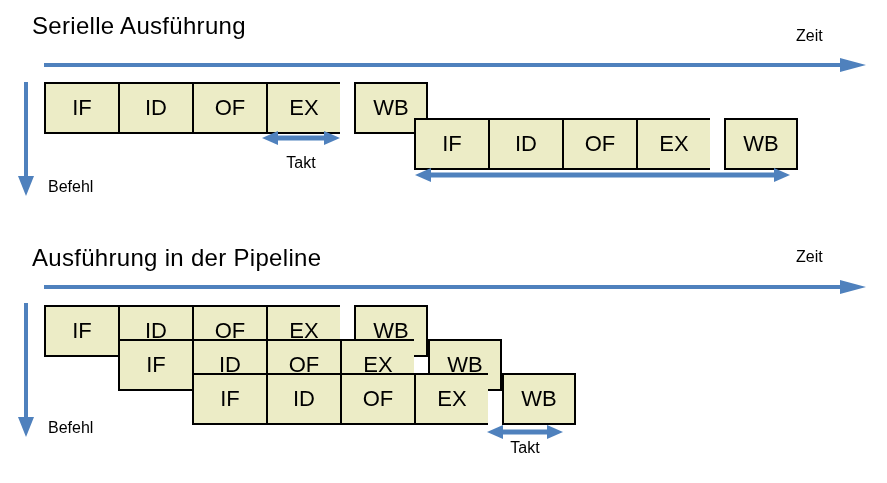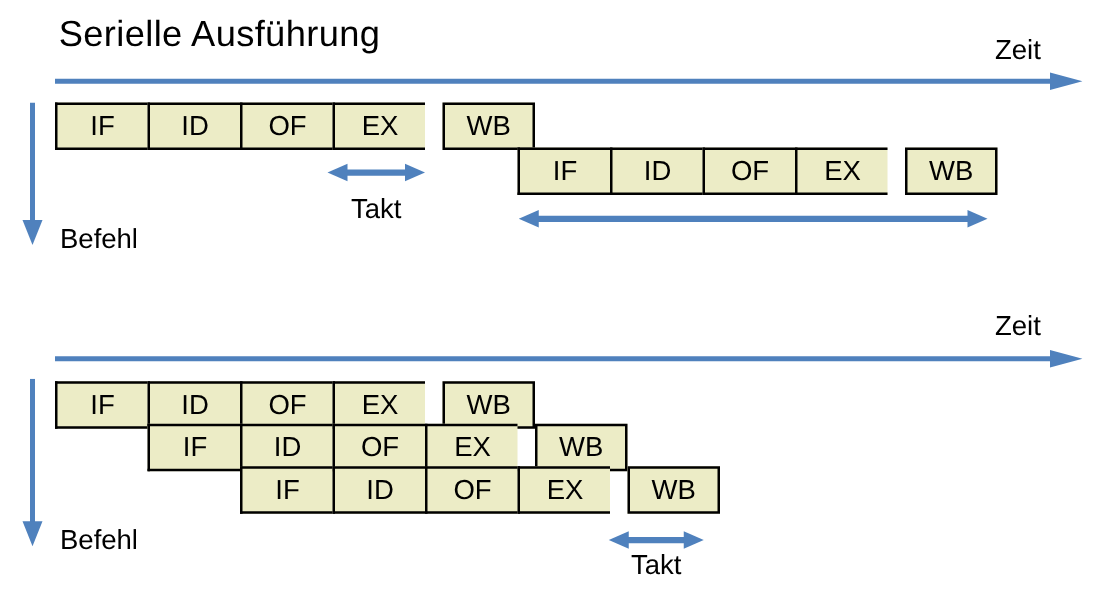--- a/index.html
+++ b/index.html
@@ -14,40 +14,39 @@
     position: relative;
     width: 887px;
     height: 483px;
     background: var(--background);
     font-family: "Liberation Sans", sans-serif;
     color: var(--text);
     overflow: hidden;
   }
   .title {
     position: absolute;
-    font-size: 29px;
+    font-size: 24px;
     line-height: 1.1;
     letter-spacing: 0.3px;
     white-space: nowrap;
-    margin-left: 15px;
   }
   .label {
     position: absolute;
-    font-size: 22px;
+    font-size: 16px;
     line-height: 1.05;
     white-space: nowrap;
   }
   .label.centered { text-align: center; }
   .row {
     position: absolute;
     display: flex;
   }
   .cell {
     width: 74px;
-    height: 38px;
+    height: 52px;
     box-sizing: border-box;
     background: var(--box-fill);
     border: 2px solid var(--box-border);
     border-right: 0;
     display: flex;
     align-items: center;
     justify-content: center;
     font-size: 22px;
   }
   .cell:last-child { border-right: 2px solid var(--box-border); margin-left: 14px; }
@@ -101,20 +100,21 @@
 
   <div class="label centered" style="left:261px; top:155px; width:80px;">Takt</div>
 
   <svg class="arrow thick" style="left:414px; top:166px;" width="377" height="18">
     <line x1="16" y1="9" x2="361" y2="9"></line>
     <polygon points="1,9 17,2 17,16"></polygon>
     <polygon points="376,9 360,2 360,16"></polygon>
   </svg>
 
 
+  <div class="title" style="left:32px; top:245px;">Ausführung in der Pipeline</div>
 
   <div class="label" style="left:796px; top:249px;">Zeit</div>
 
   <svg class="arrow" style="left:44px; top:278px;" width="822" height="18">
     <line x1="0" y1="9" x2="797" y2="9"></line>
     <polygon points="822,9 796,2 796,16"></polygon>
   </svg>
 
   <svg class="arrow" style="left:17px; top:303px;" width="18" height="134">
     <line x1="9" y1="0" x2="9" y2="116"></line>

